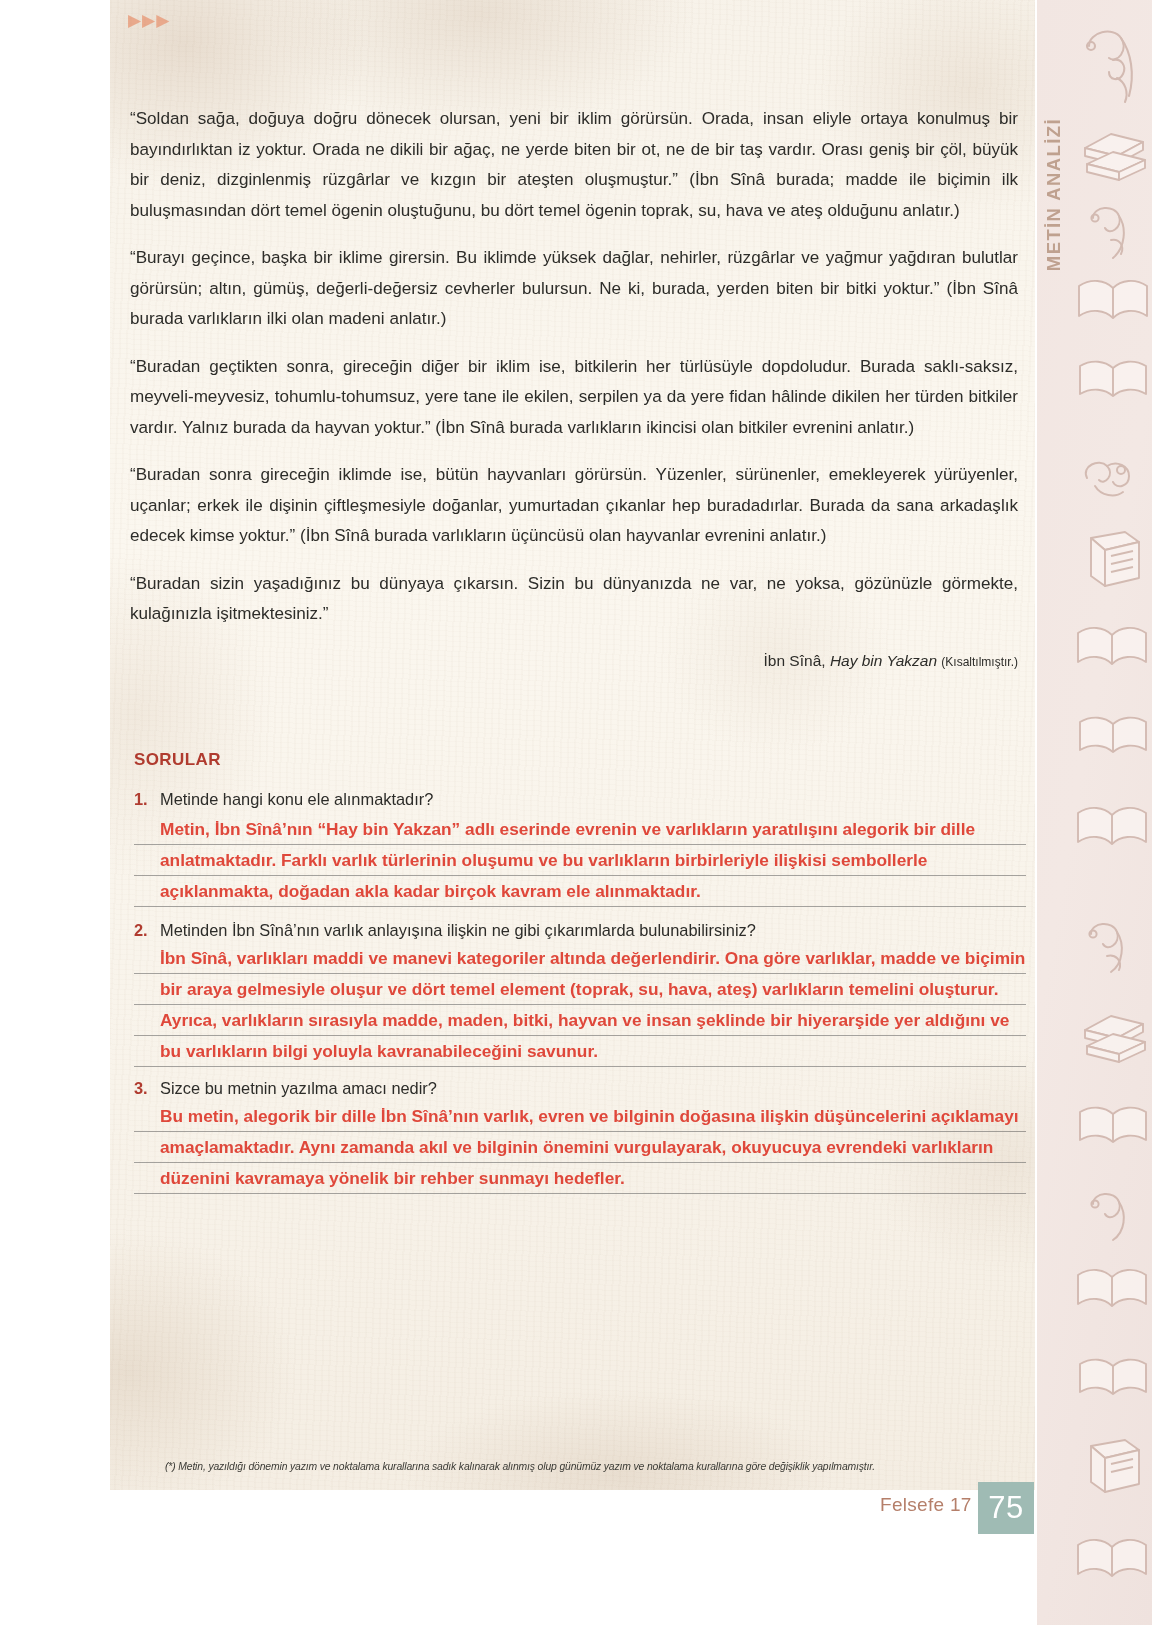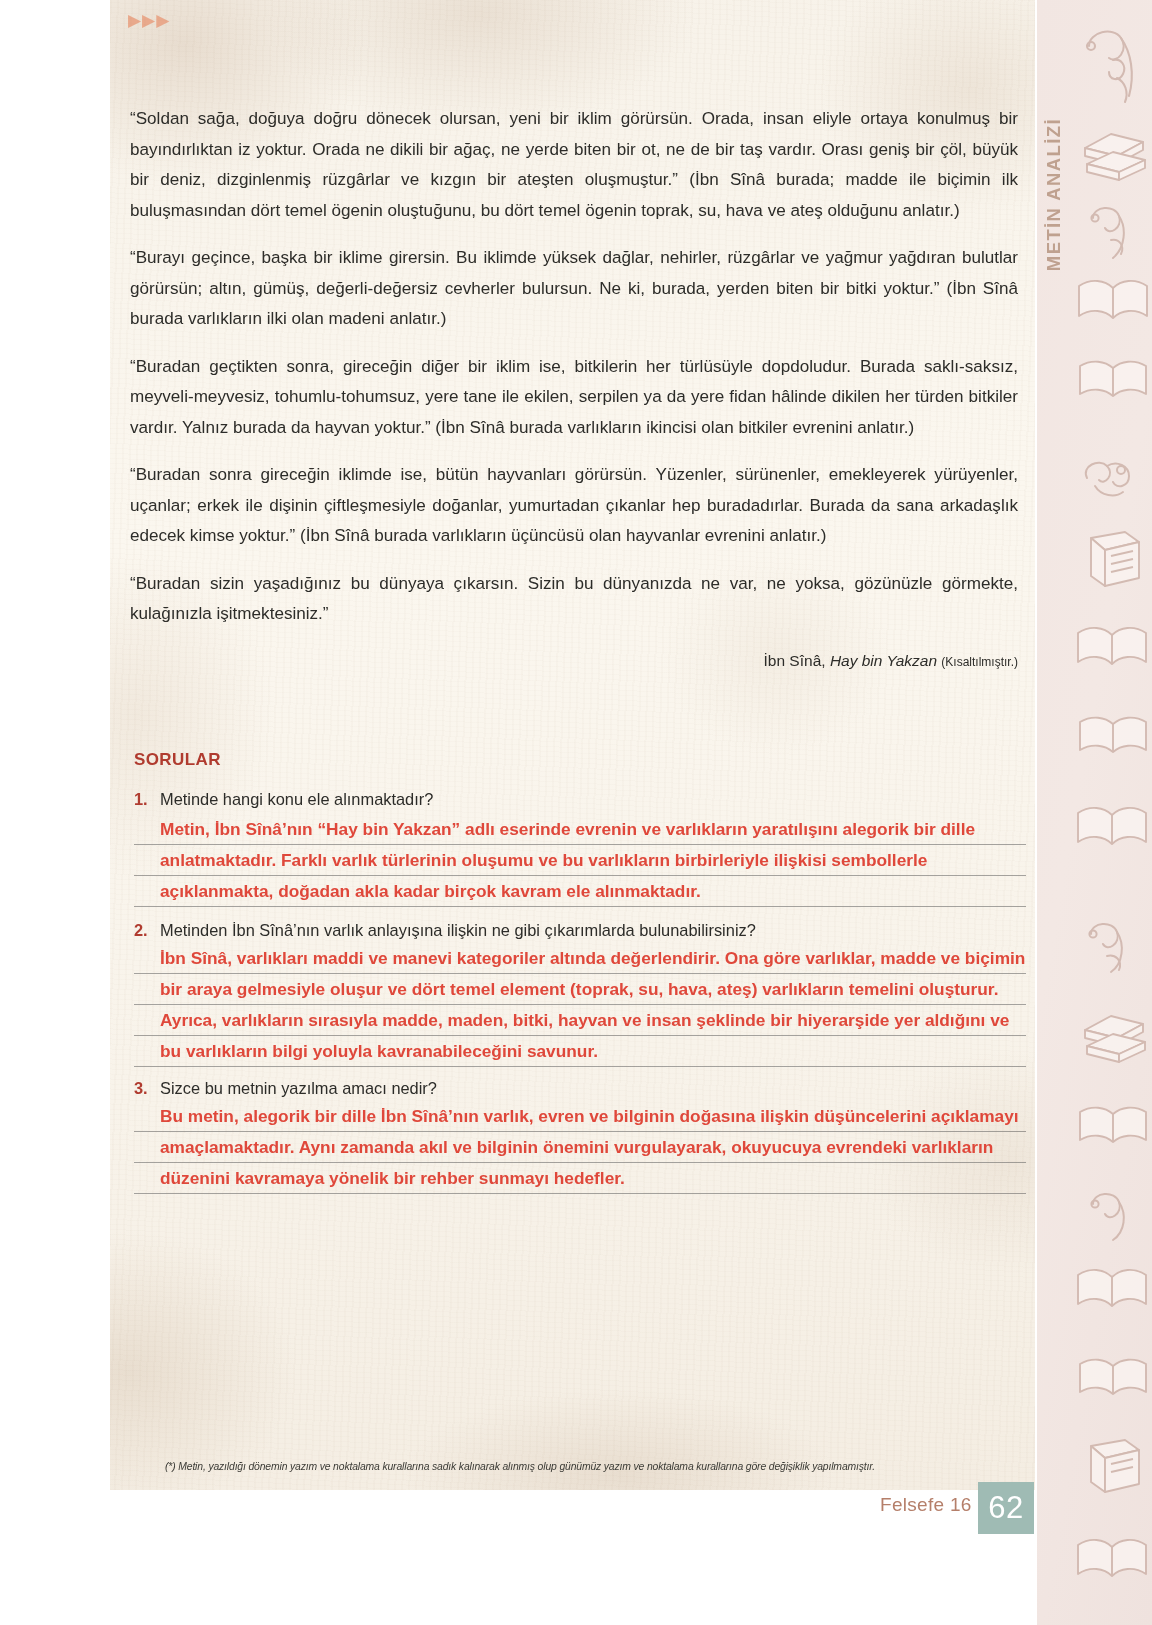--- a/index.html
+++ b/index.html
@@ -211,22 +211,22 @@
       <div class="q-row q3-row">
         <span class="q-num">3.</span>
         <span class="q-text">Sizce bu metnin yazılma amacı nedir?</span>
       </div>
       <div class="answer a3">Bu metin, alegorik bir dille İbn Sînâ’nın varlık, evren ve bilginin doğasına ilişkin düşüncelerini açıklamayı amaçlamaktadır. Aynı zamanda akıl ve bilginin önemini vurgulayarak, okuyucuya evrendeki varlıkların düzenini kavramaya yönelik bir rehber sunmayı hedefler.</div>
     </div>
 
     <div class="footnote">(*) Metin, yazıldığı dönemin yazım ve noktalama kurallarına sadık kalınarak alınmış olup günümüz yazım ve noktalama kurallarına göre değişiklik yapılmamıştır.</div>
   </div>
 
-  <div class="footer-label">Felsefe 16</div>
-  <div class="page-badge">62</div>
+  <div class="footer-label">Felsefe 17</div>
+  <div class="page-badge">75</div>
 
   <div id="band">
     <div class="edge-line"></div>
     <div class="band-title">METİN ANALİZİ</div>
 
     <svg class="deco" style="left:34px; top:12px;" width="78" height="110" viewBox="0 0 78 110" fill="none" stroke="#c9aca2" stroke-width="2.1" stroke-linecap="round">
       <path d="M20 34 C20 20, 44 14, 52 26 C60 38, 48 52, 40 46"></path>
       <path d="M52 26 C62 40, 66 62, 60 84"></path>
       <circle cx="22" cy="34" r="4"></circle>
       <path d="M44 48 C52 46, 58 54, 54 62 C50 70, 40 68, 40 60"></path>

